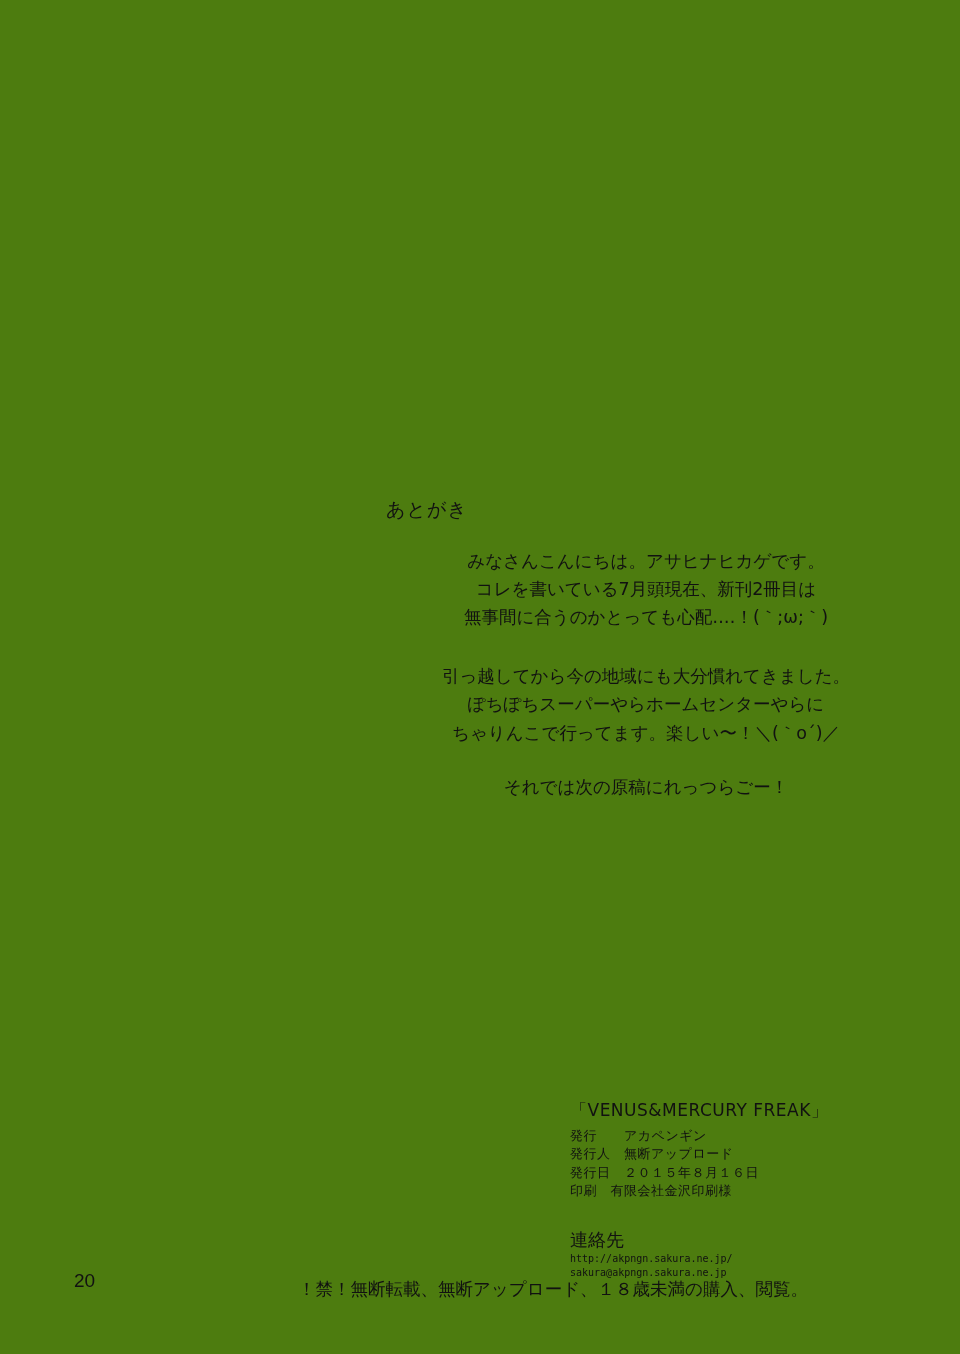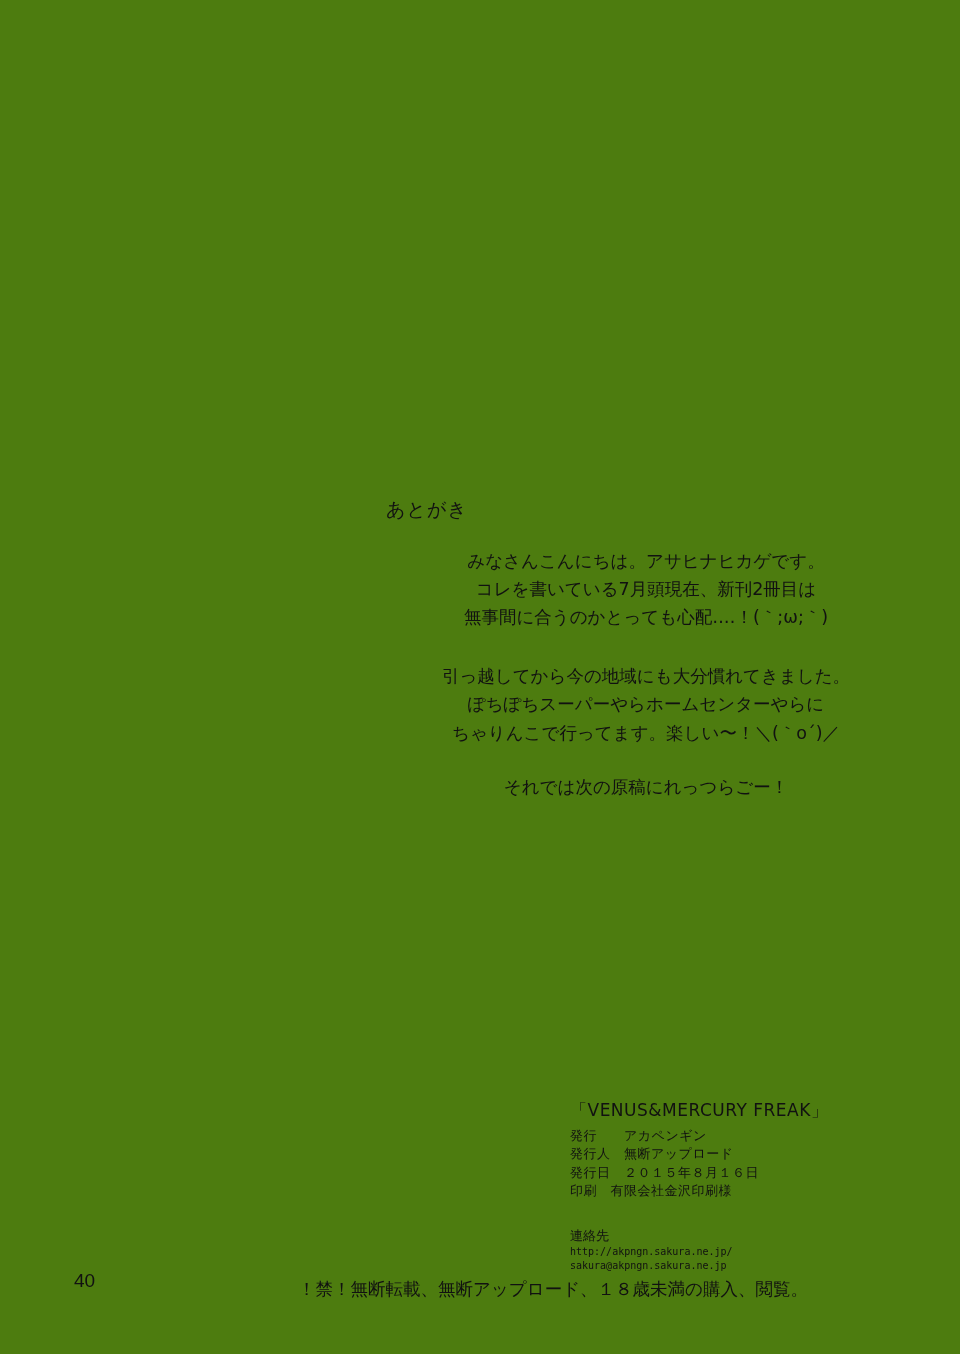--- a/index.html
+++ b/index.html
@@ -60,21 +60,21 @@
     white-space: nowrap;
   }
   .colophon-line {
     font-size: 13px;
     line-height: 1.42;
     letter-spacing: 0.5px;
     white-space: nowrap;
   }
   .contact-head {
     margin-top: 26px;
-    font-size: 13px;
+    font-size: 18px;
     line-height: 1.4;
     white-space: nowrap;
   }
   .contact-mono {
     font-family: "DejaVu Sans Mono", monospace;
     font-size: 10px;
     line-height: 1.42;
     letter-spacing: 0px;
     white-space: nowrap;
   }
@@ -128,15 +128,15 @@
     <div class="colophon-line">発行日　２０１５年８月１６日</div>
     <div class="colophon-line">印刷　有限会社金沢印刷様</div>
 
     <div class="contact-head">連絡先</div>
     <div class="contact-mono">http://akpngn.sakura.ne.jp/</div>
     <div class="contact-mono">sakura@akpngn.sakura.ne.jp</div>
   </div>
 
   <div class="warning">！禁！無断転載、無断アップロード、１８歳未満の購入、閲覧。</div>
 
-  <div class="page-number">40</div>
+  <div class="page-number">20</div>
 
 </div>
 
 </body></html>

